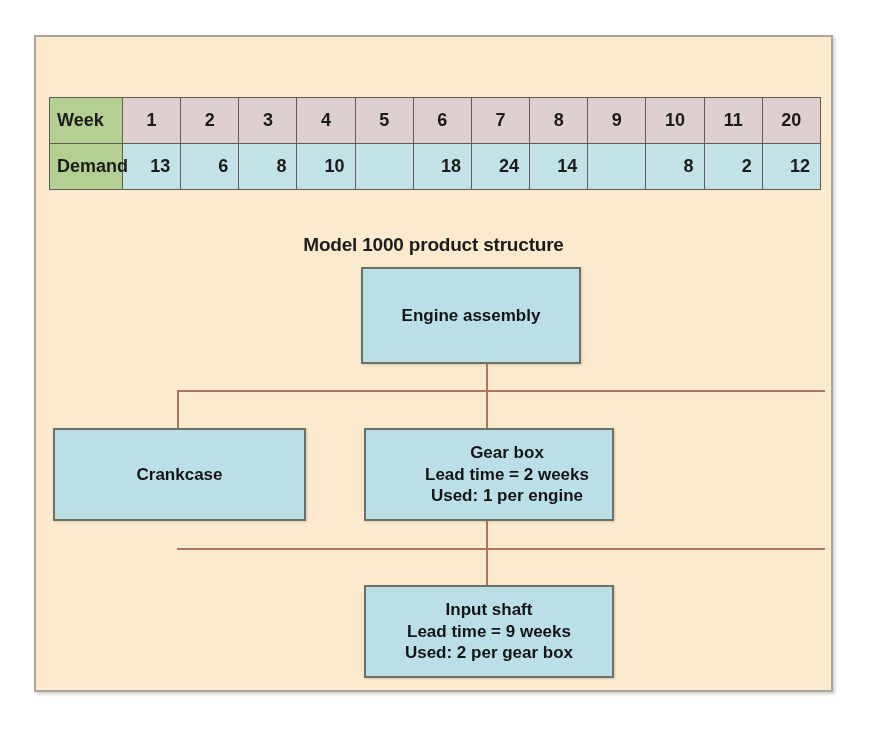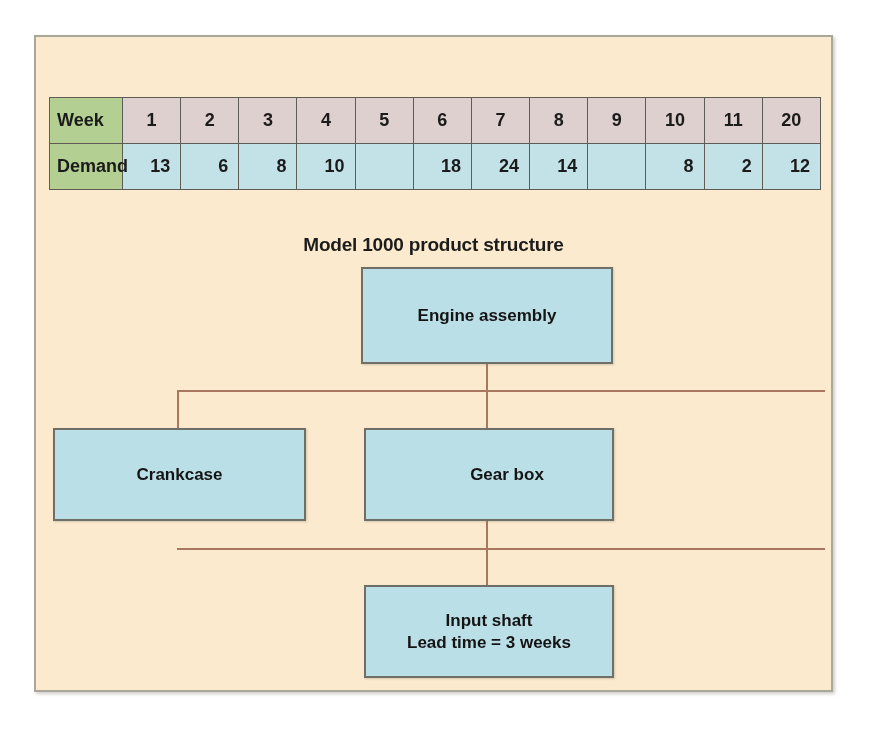--- a/index.html
+++ b/index.html
@@ -95,21 +95,21 @@
     justify-content: center;
     color: #141414;
     font-size: 17px;
     font-weight: 700;
     line-height: 1.28;
     text-align: center;
     box-shadow: 1px 1px 2px rgba(120,115,100,0.30);
   }
   .node-box .line2, .node-box .line3 { white-space: nowrap; }
 
-  #engine-assembly-box { left: 325px; top: 230px; width: 252px; height: 97px; }
+  #engine-assembly-box { left: 325px; top: 230px; width: 220px; height: 97px; }
   #crankcase-box       { left:  17px; top: 391px; width: 253px; height: 93px; }
   #gear-box            { left: 328px; top: 391px; width: 250px; height: 93px; padding-left: 36px; }
   #input-shaft-box     { left: 328px; top: 548px; width: 250px; height: 93px; }
 
   .connector {
     position: absolute;
     background: #a9765f;
   }
   .v-line { width: 2px; }
   .h-line { height: 2px; }
@@ -180,21 +180,24 @@
     <div class="node-box" id="engine-assembly-box">
       <span class="line1">Engine assembly</span>
     </div>
 
     <div class="node-box" id="crankcase-box">
       <span class="line1">Crankcase</span>
     </div>
 
     <div class="node-box" id="gear-box">
       <span class="line1">Gear box</span>
+      <span class="line2">Lead time = 2 weeks</span>
+      <span class="line3">Used: 1 per engine</span>
     </div>
 
     <div class="node-box" id="input-shaft-box">
       <span class="line1">Input shaft</span>
-      <span class="line2">Lead time = 3 weeks</span>
+      <span class="line2">Lead time = 9 weeks</span>
+      <span class="line3">Used: 2 per gear box</span>
     </div>
 
   </div>
 </div>
 
 </body></html>

